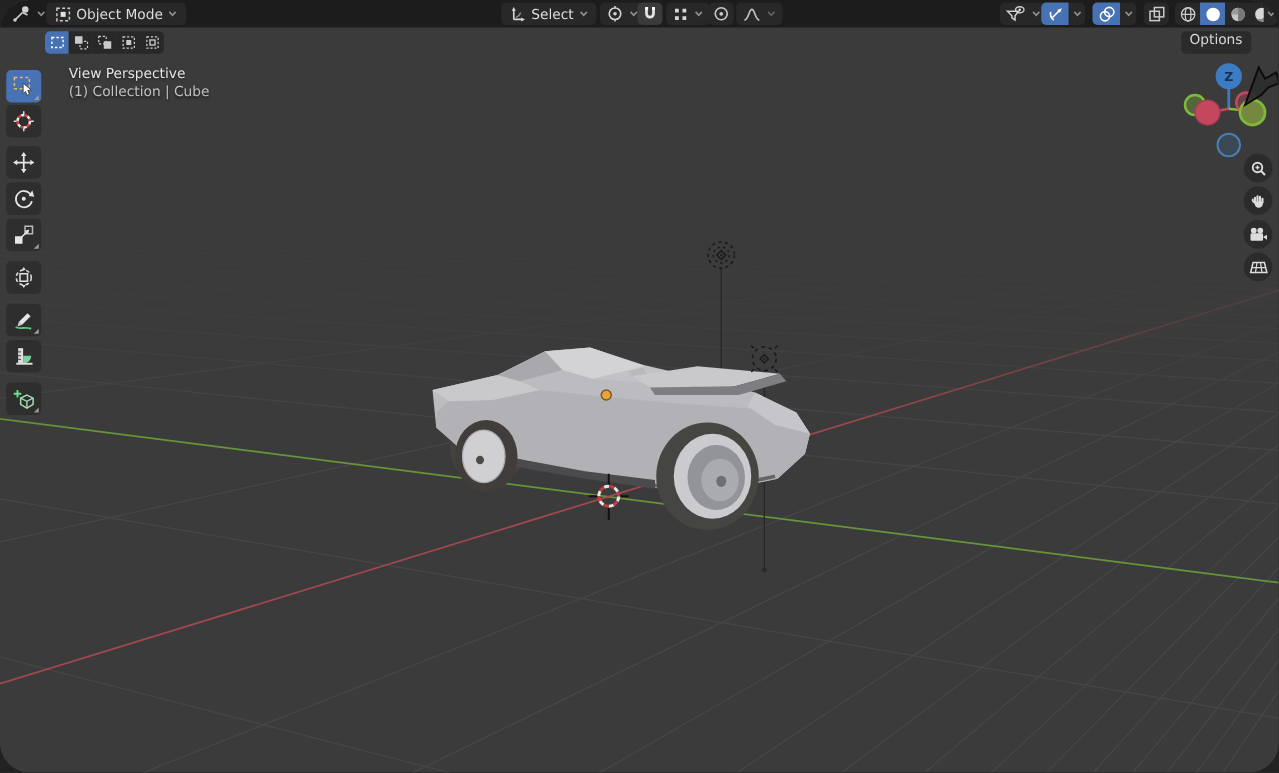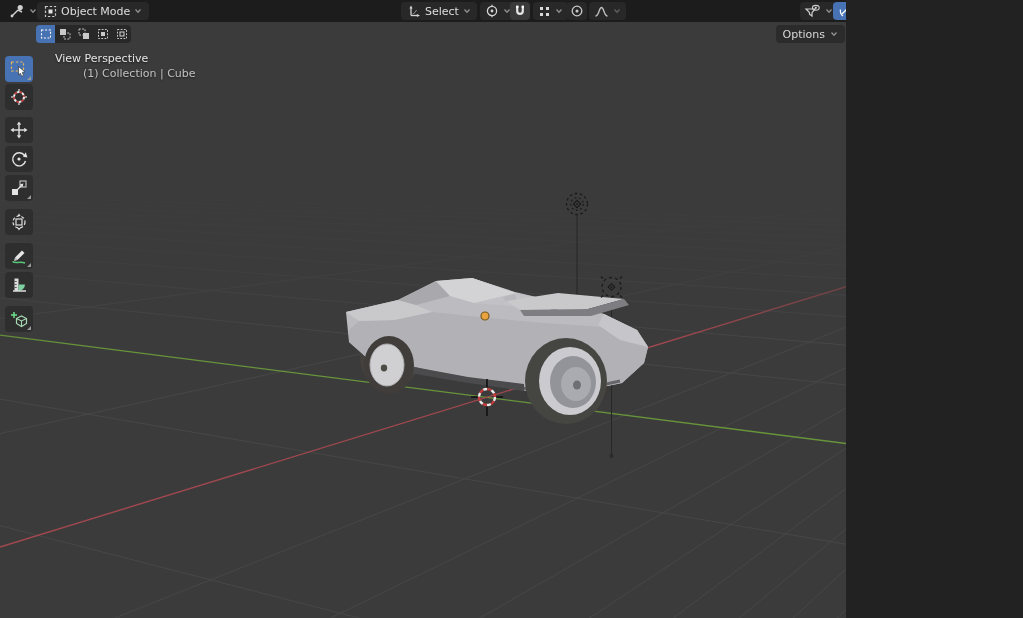--- a/index.html
+++ b/index.html
@@ -1,19 +1,19 @@
 <!DOCTYPE html>
 <html><head>
 <meta charset="utf-8">
 <style>
   html,body{margin:0;padding:0;background:#222;}
-  #app{position:relative;width:846px;height:618px;overflow:hidden;
+  #app{position:relative;width:1023px;height:618px;overflow:hidden;
        background:var(--vp-bg,#3b3b3b);
        font-family:"DejaVu Sans","Liberation Sans",sans-serif;
-       -webkit-font-smoothing:antialiased;user-select:none;}
+       -webkit-font-smoothing:antialiased;user-select:none;border-radius:24px;}
   
   #header{position:absolute;top:0;left:0;width:1023px;height:22px;
           background:var(--hdr-bg,#1c1c1c);z-index:30;}
   .hbtn{position:absolute;top:2px;height:18px;display:flex;align-items:center;
         border-radius:4px;background:#282828;color:#dedede;font-size:11px;
         padding:0 5px;gap:4px;box-sizing:border-box;}
   .hbtn.flat{background:transparent;}
   .hbtn.blue{background:var(--accent,#4772b3);}
   .hbtn.lite{background:#3a3a3a;}
   #menubar{position:absolute;left:142px;top:0;height:22px;display:flex;
@@ -22,38 +22,38 @@
   .seg{border-radius:0;}
   .seg.first{border-radius:4px 0 0 4px;}
   .seg.last{border-radius:0 4px 4px 0;}
   
   #selectmode{position:absolute;left:36px;top:25px;height:18px;display:flex;z-index:20;}
   #selectmode .sm{width:19px;height:18px;background:#282828;display:flex;
                   align-items:center;justify-content:center;}
   #selectmode .sm.active{background:var(--accent,#4772b3);}
   #selectmode .sm.first{border-radius:4px 0 0 4px;}
   #selectmode .sm.last{border-radius:0 4px 4px 0;}
-  #options-btn{position:absolute;right:1px;top:25px;height:18px;background:#2b2b2b;
+  #options-btn{position:absolute;right:22px;top:25px;height:18px;background:#2b2b2b;
                border-radius:4px;display:flex;align-items:center;gap:5px;padding:0 7px;
-               color:#d8d8d8;font-size:11px;z-index:20;}
+               color:#d8d8d8;font-size:11px;z-index:20;flex-direction:column;}
   
   .tool{position:absolute;left:5px;width:28px;height:26px;border-radius:4px;
         background:#2e2e2e;display:flex;align-items:center;justify-content:center;z-index:20;}
   .tool.active{background:var(--accent,#4772b3);}
   .tool.grp::after{content:"";position:absolute;right:2px;bottom:2px;
         border-left:4px solid transparent;border-bottom:4px solid #9a9a9a;}
   
   .navbtn{position:absolute;left:995px;width:23px;height:23px;border-radius:50%;
           background:rgba(35,35,35,.68);display:flex;align-items:center;
           justify-content:center;z-index:20;}
   
   #vp-text{position:absolute;left:55px;top:51px;z-index:15;line-height:15px;
            text-shadow:0 1px 2px rgba(0,0,0,.6);}
   #vp-text .l1{color:#e6e6e6;font-size:11px;}
-  #vp-text .l2{color:#c2c2c2;font-size:11px;margin-left:28px;}
+  #vp-text .l2{color:#c2c2c2;font-size:11px;}
   #scene{position:absolute;top:0;left:0;z-index:1;}
   #gizmosvg{position:absolute;top:0;left:0;z-index:25;pointer-events:none;}
 </style>
 </head>
 <body>
 
 <div id="app" style="--accent: #4772b3; --vp-bg: #3b3b3b; --hdr-bg: #1c1c1c;">
 
   <svg id="scene" width="1023" height="618" viewBox="0 0 1023 618">
     <defs>

